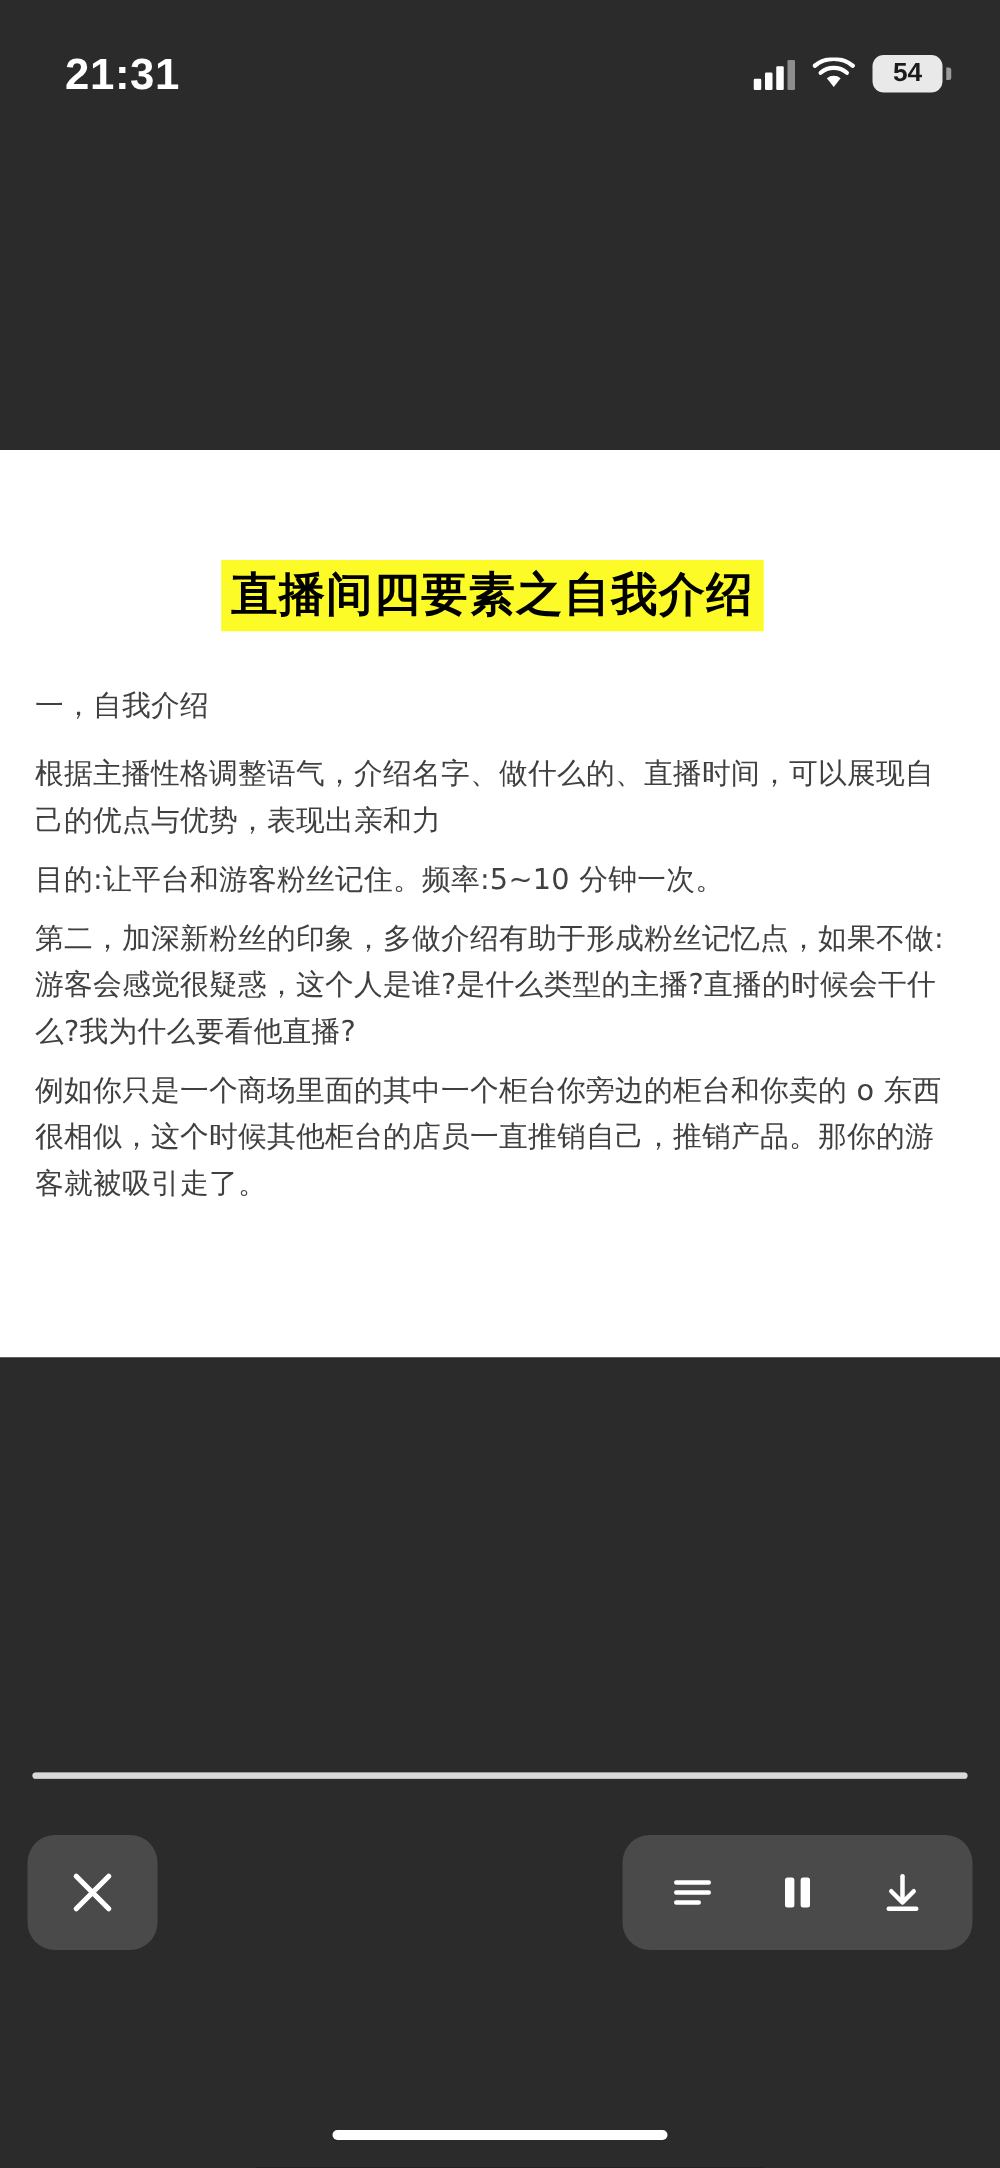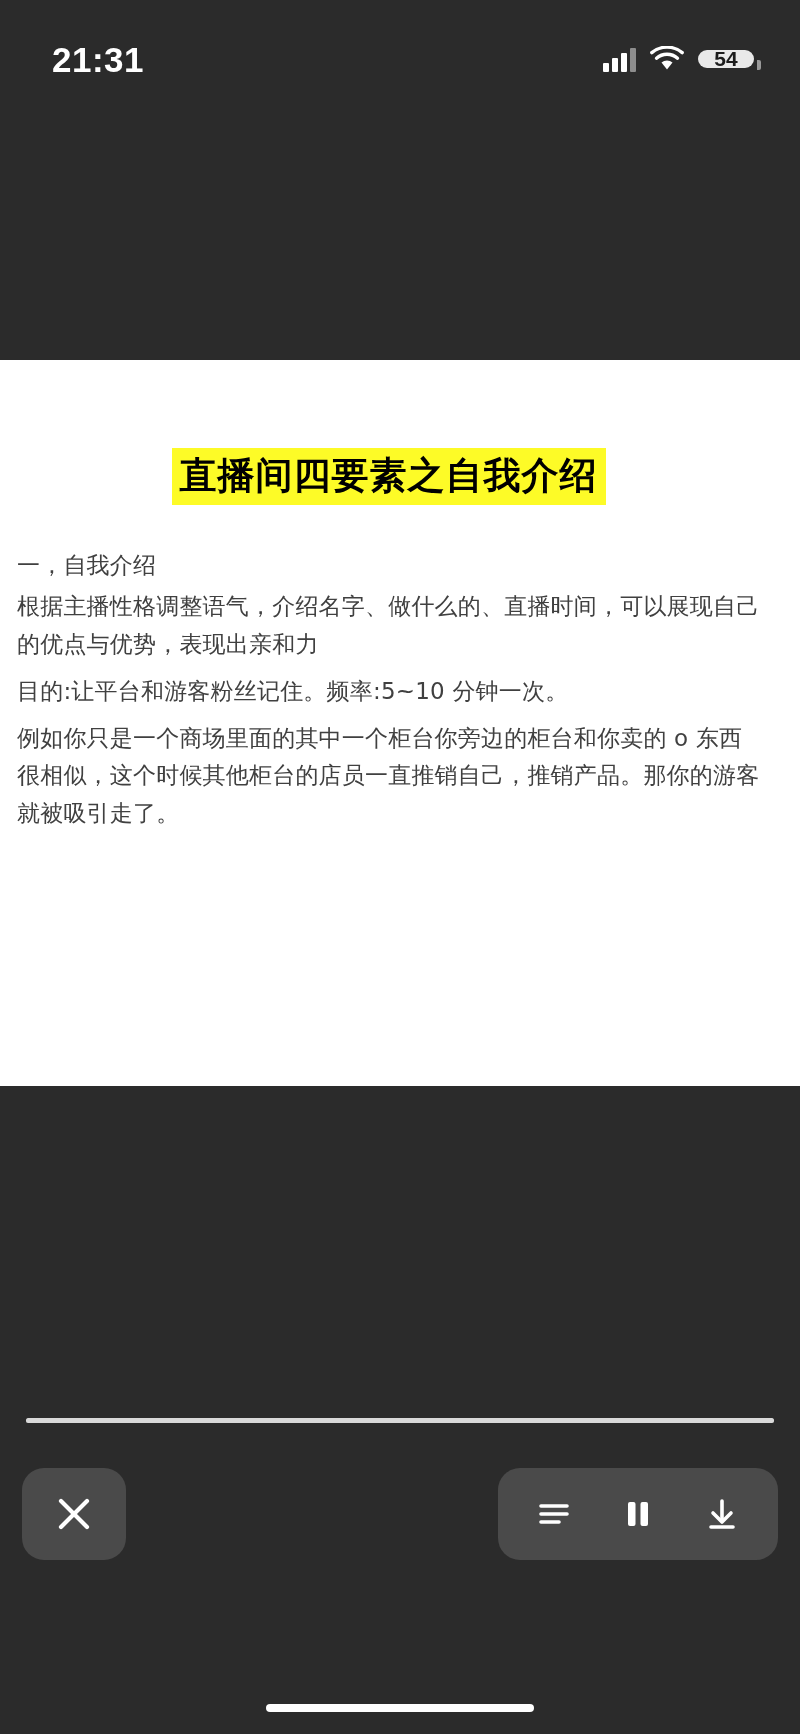--- a/index.html
+++ b/index.html
@@ -68,21 +68,21 @@
 
   .wifi {
     width: 34px;
     height: 26px;
     position: relative;
   }
   .wifi svg { display: block; }
 
   .battery {
     width: 56px;
-    height: 18px;
+    height: 30px;
     border-radius: 9px;
     background: #e9e9e9;
     color: #1c1c1c;
     font-size: 21px;
     font-weight: bold;
     display: flex;
     align-items: center;
     justify-content: center;
     position: relative;
   }
@@ -101,21 +101,21 @@
   .gap-top {
     flex: 0 0 264px;
     background: #2b2b2b;
   }
 
   
   .doc-page {
     flex: 0 0 726px;
     background: #ffffff;
     box-sizing: border-box;
-    padding: 60px 40px 0 17px;
+    padding: 60px 40px 0 28px;
     overflow: hidden;
   }
 
   .doc-title-wrap {
     text-align: center;
     margin: 28px 0 42px 0;
   }
   .doc-title {
     display: inline-block;
     background: #fdfb27;
@@ -132,21 +132,21 @@
     color: #404040;
     font-size: 23px;
     line-height: 1.62;
     letter-spacing: 0.2px;
     font-family: "DejaVu Sans", "Liberation Sans", sans-serif;
   }
   .doc-body p {
     margin: 0;
   }
   .doc-body p + p {
-    margin-top: 4px;
+    margin-top: 17px;
   }
   .doc-body .para-gap {
     margin-top: 10px;
   }
 
   
   .bottom-area {
     flex: 1 1 auto;
     background: #2b2b2b;
     position: relative;
@@ -248,20 +248,21 @@
   <div class="gap-top"></div>
 
   <div class="doc-page">
     <div class="doc-title-wrap">
       <span class="doc-title">直播间四要素之自我介绍</span>
     </div>
     <div class="doc-body">
       <p>一，自我介绍</p>
       <p>根据主播性格调整语气，介绍名字、做什么的、直播时间，可以展现自己的优点与优势，表现出亲和力</p>
       <p class="para-gap">目的:让平台和游客粉丝记住。频率:5~10 分钟一次。</p>
+      <p class="para-gap">第二，加深新粉丝的印象，多做介绍有助于形成粉丝记忆点，如果不做:游客会感觉很疑惑，这个人是谁?是什么类型的主播?直播的时候会干什么?我为什么要看他直播?</p>
       <p class="para-gap">例如你只是一个商场里面的其中一个柜台你旁边的柜台和你卖的 o 东西很相似，这个时候其他柜台的店员一直推销自己，推销产品。那你的游客就被吸引走了。</p>
     </div>
   </div>
 
   <div class="bottom-area">
 
     <div class="progress-track">
       <div class="progress-fill"></div>
     </div>
 

